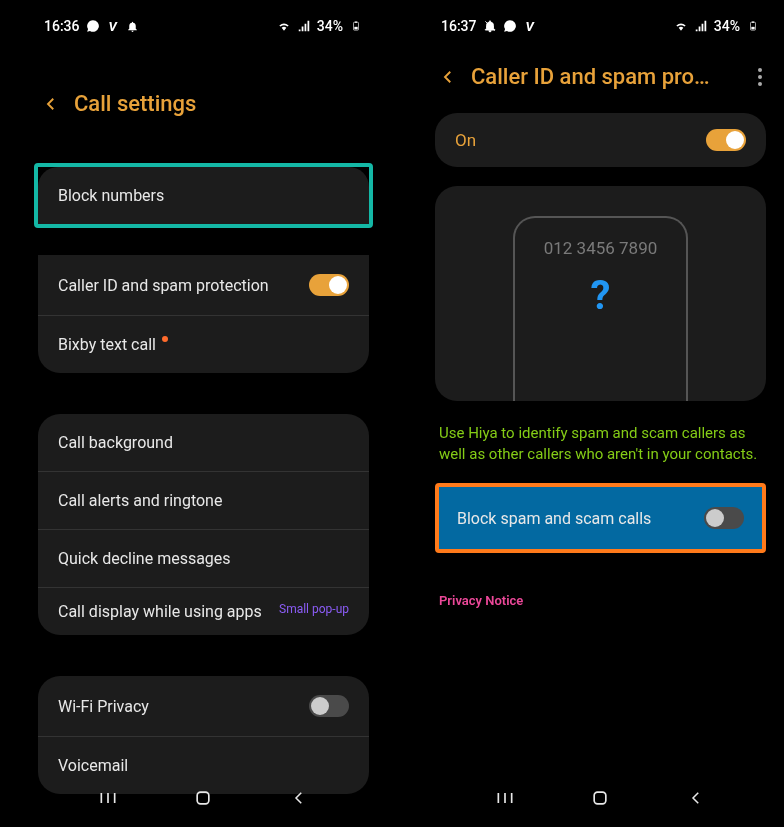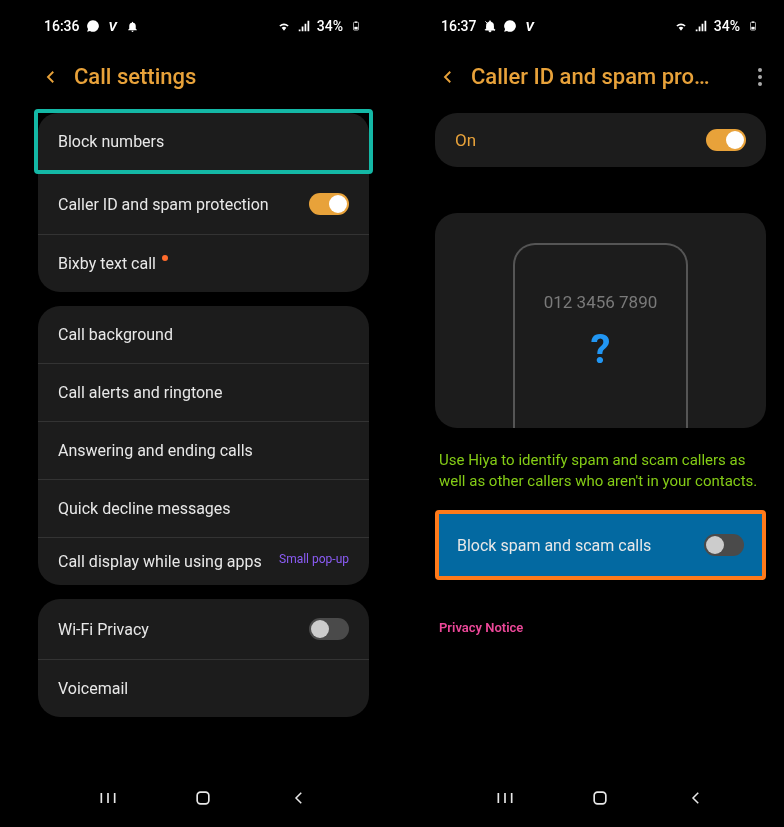--- a/index.html
+++ b/index.html
@@ -14,21 +14,21 @@
 }
 .phone {
   width: 370px;
   height: 100%;
   background: #000;
   display: flex;
   flex-direction: column;
   padding: 0 18px;
   position: relative;
 }
-.phone-left { margin-left: 20px; }
+.phone-left { margin-left: 20px; gap: 27px; }
 .phone-right { margin-left: 0; }
 
 .status-bar {
   display: flex;
   justify-content: space-between;
   align-items: center;
   padding: 18px 6px 12px;
   color: #fff;
   font-size: 14px;
   font-weight: 500;
@@ -110,42 +110,42 @@
 .toggle.on .toggle-knob { right: 2px; }
 .toggle.off .toggle-knob { left: 2px; background: #ccc; }
 
 .on-row {
   background: #1c1c1c;
   border-radius: 22px;
   padding: 16px 20px;
   display: flex;
   justify-content: space-between;
   align-items: center;
-  margin-bottom: 46px;
+  margin-bottom: 19px;
 }
 .on-label { color: #e8a23a; font-size: 17px; }
 
 .preview-card {
   background: #1c1c1c;
   border-radius: 22px;
   padding: 30px 20px 0;
   height: 215px;
   display: flex;
   justify-content: center;
   align-items: flex-start;
   overflow: hidden;
   margin-bottom: 22px;
 }
 .phone-mock {
   width: 175px;
   height: 200px;
   border: 2px solid #555;
   border-bottom: none;
   border-radius: 22px 22px 0 0;
-  padding-top: 47px;
+  padding-top: 20px;
   display: flex;
   flex-direction: column;
   align-items: center;
   gap: 14px;
 }
 .mock-number { color: #7a7a7a; font-size: 17px; }
 .question-mark { color: #2196f3; font-size: 40px; font-weight: 700; }
 
 .description-text {
   color: #84cc16;
@@ -257,23 +257,20 @@
   </div>
 
   <div class="card">
     <div class="list-item">
       <span>Call background</span>
     </div>
     <div class="list-item">
       <span>Call alerts and ringtone</span>
     </div>
     <div class="list-item">
-      <span>Answering and ending calls</span>
-    </div>
-    <div class="list-item">
       <span>Quick decline messages</span>
     </div>
     <div class="list-item with-sub">
       <span>Call display while using apps</span>
       <span class="item-sub">Small pop-up</span>
     </div>
   </div>
 
   <div class="card">
     <div class="list-item">

